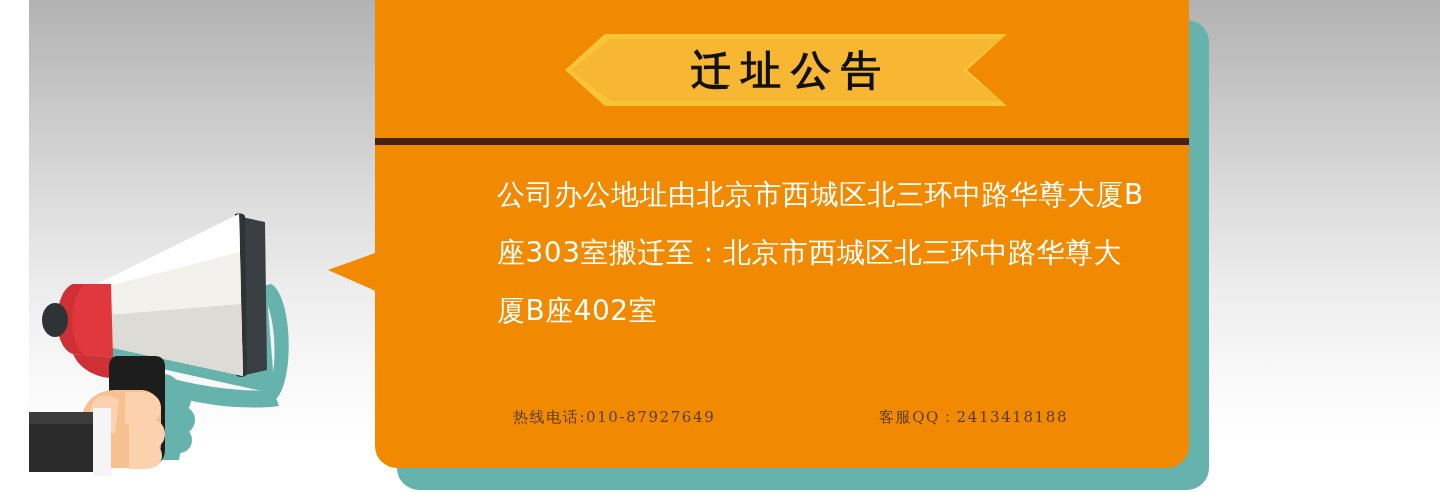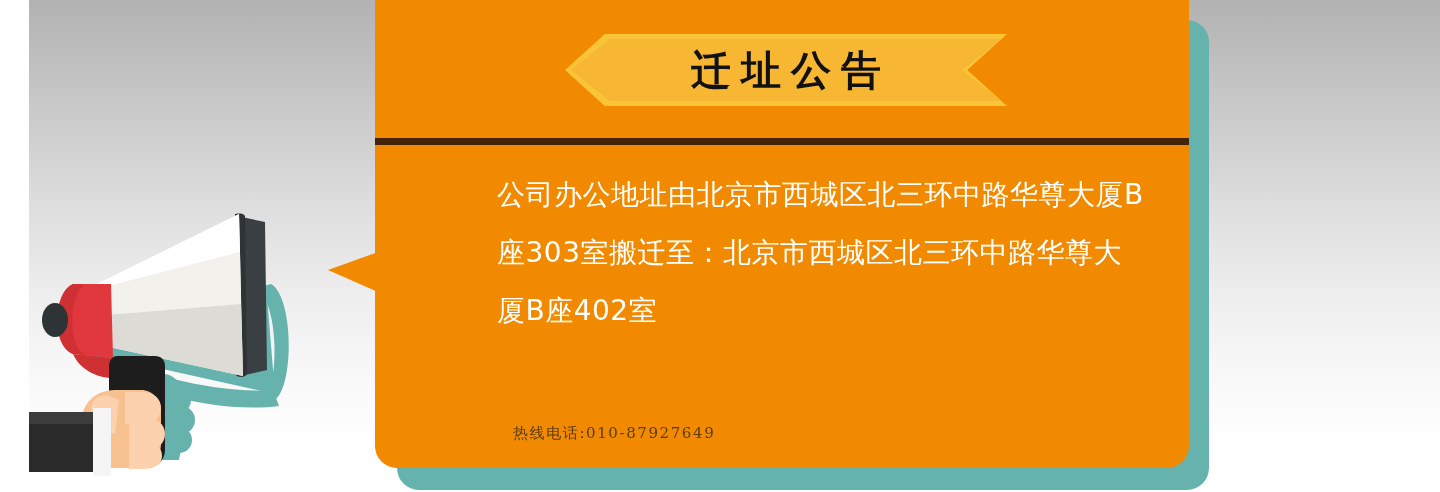--- a/index.html
+++ b/index.html
@@ -138,21 +138,21 @@
   
   .footer {
     position: absolute;
     left: 446px;
     top: 408px;
     width: 660px;
     height: 26px;
   }
   .footer-item {
     position: absolute;
-    top: 16px;
+    top: 0;
     font-size: 15px;
     letter-spacing: 1.6px;
     color: #5a3c12;
     white-space: nowrap;
     font-family: "DejaVu Serif", "Liberation Serif", serif;
   }
   .footer-hotline { left: 38px; }
   .footer-qq { left: 404px; }
 </style>
 </head>
@@ -170,20 +170,21 @@
   <div class="banner">
     <div class="banner-bg"></div>
     <div class="banner-inner"></div>
     <div class="banner-text">迁址公告</div>
   </div>
 
   <div class="body-text">公司办公地址由北京市西城区北三环中路华尊大厦B座303室搬迁至：北京市西城区北三环中路华尊大厦B座402室</div>
 
   <div class="footer">
     <div class="footer-item footer-hotline">热线电话:010-87927649</div>
+    <div class="footer-item footer-qq">客服QQ：2413418188</div>
   </div>
 
   <div id="megaphone">
     <svg width="330" height="314" viewBox="0 0 330 314" xmlns="http://www.w3.org/2000/svg">
 
       <g>
         <path d="M72 112 L238 118 L246 216 L84 180 Z" fill="#66b2ac"></path>
         <path d="M226 110 C250 120 252 212 232 224 L246 222 C266 206 264 118 242 106 Z" fill="#66b2ac"></path>
         <path d="M60 118 C44 126 42 176 62 186 L86 182 L84 120 Z" fill="#66b2ac"></path>
         <path d="M84 178 C112 196 190 216 244 212 L250 228 C188 236 110 212 82 194 Z" fill="#66b2ac"></path>

